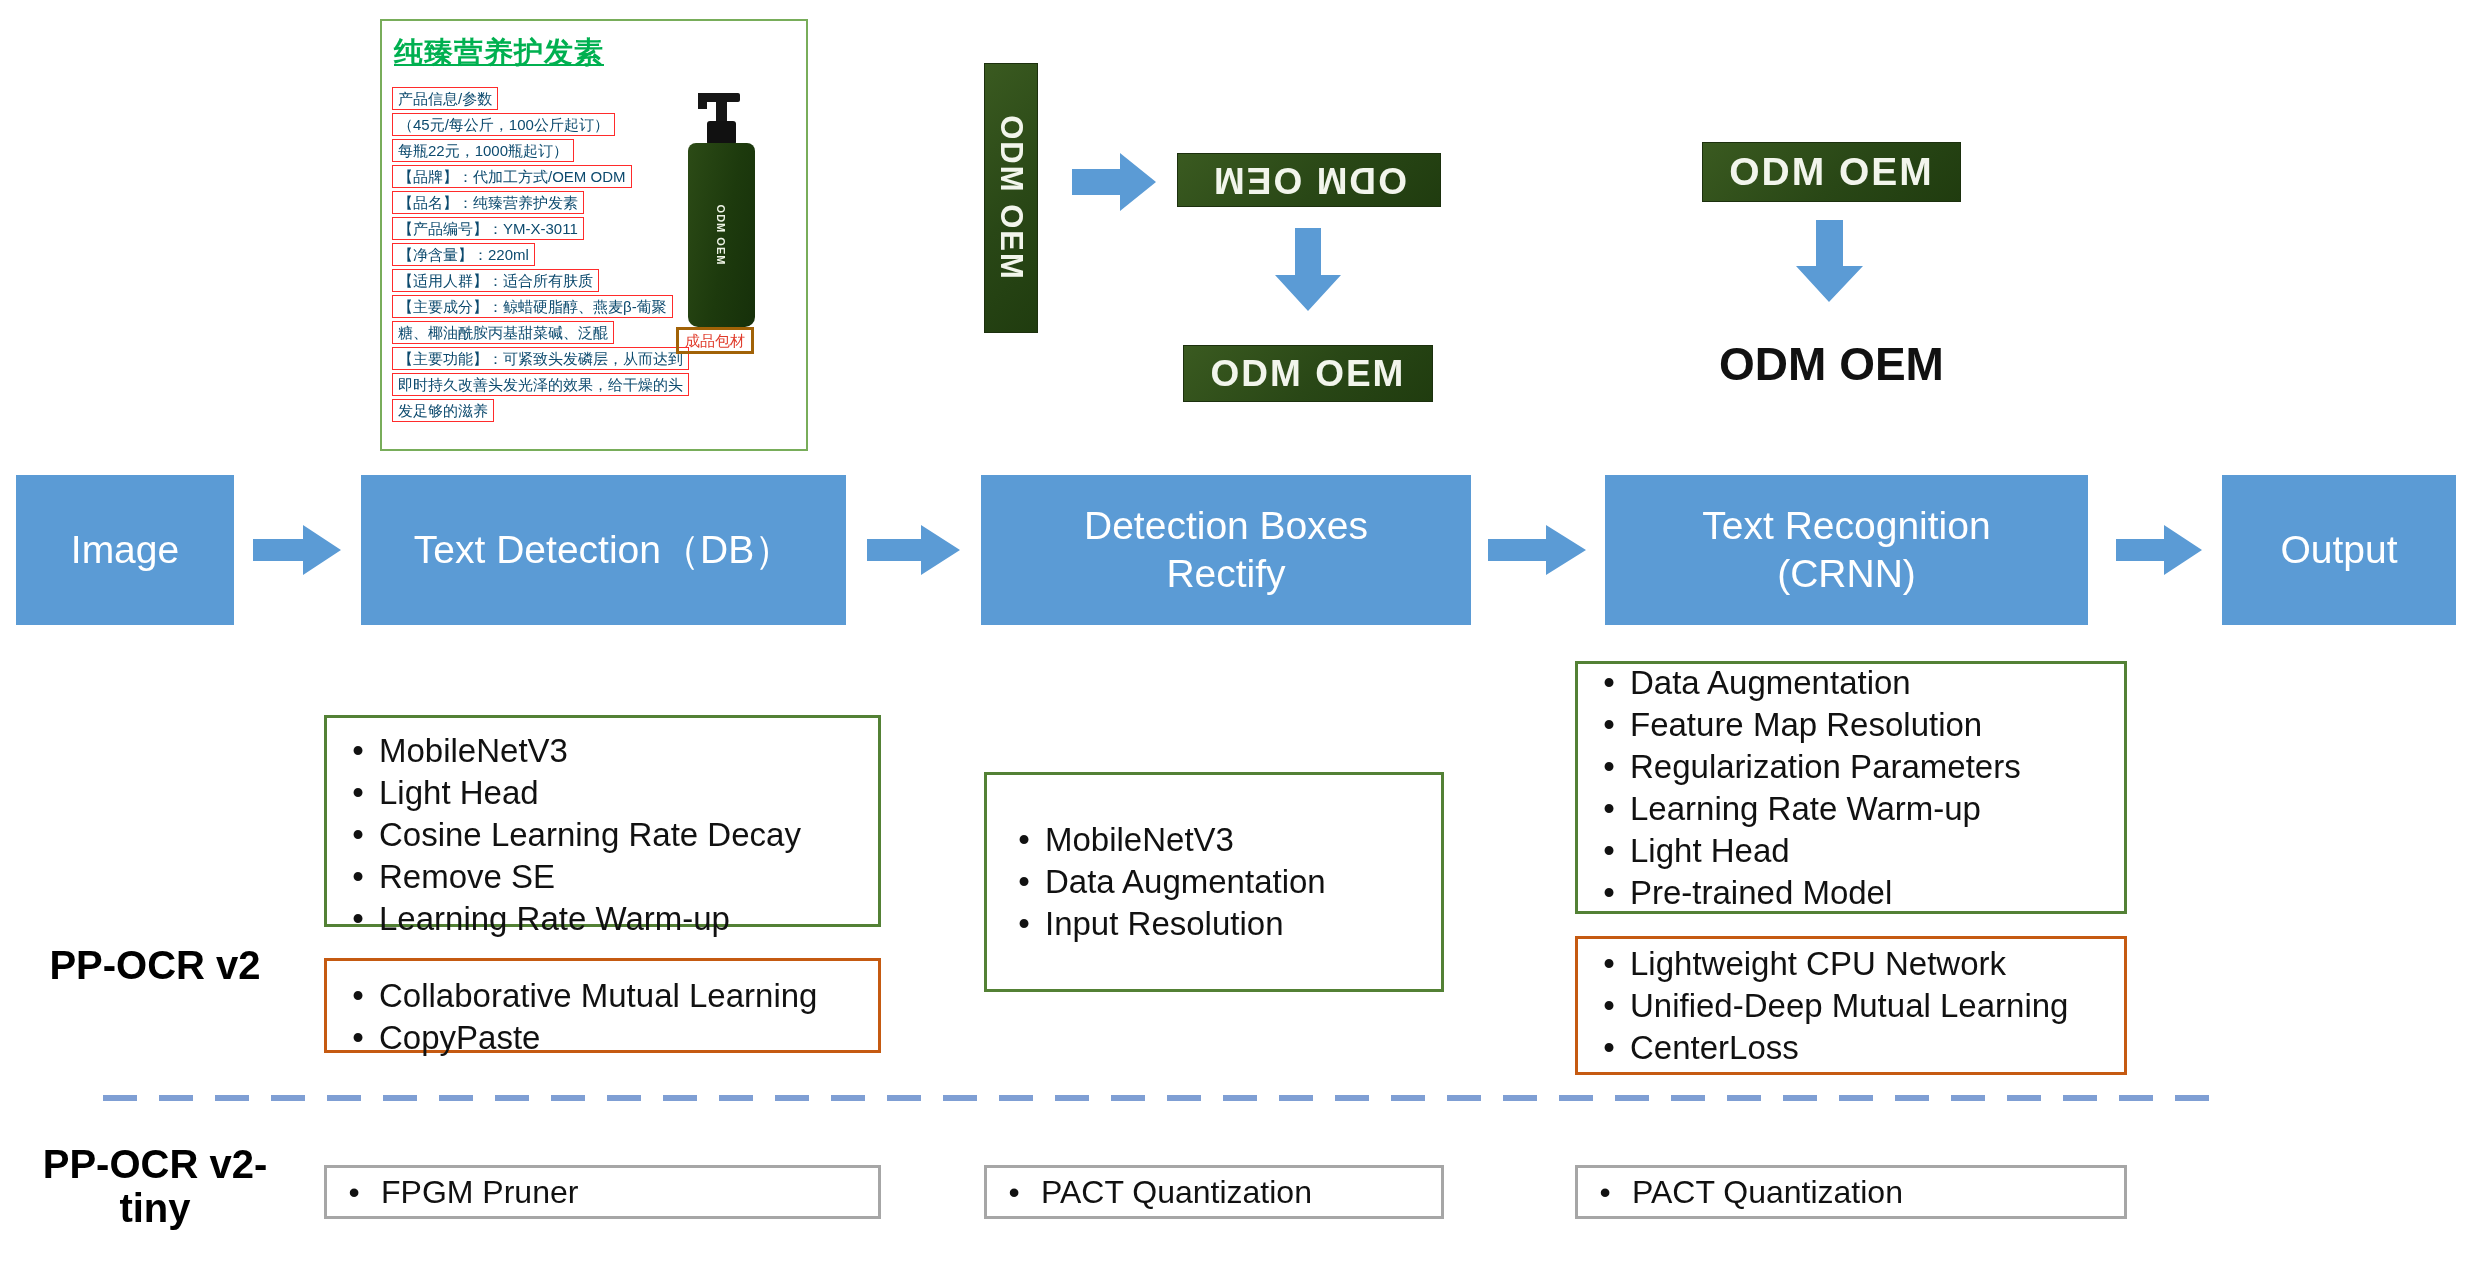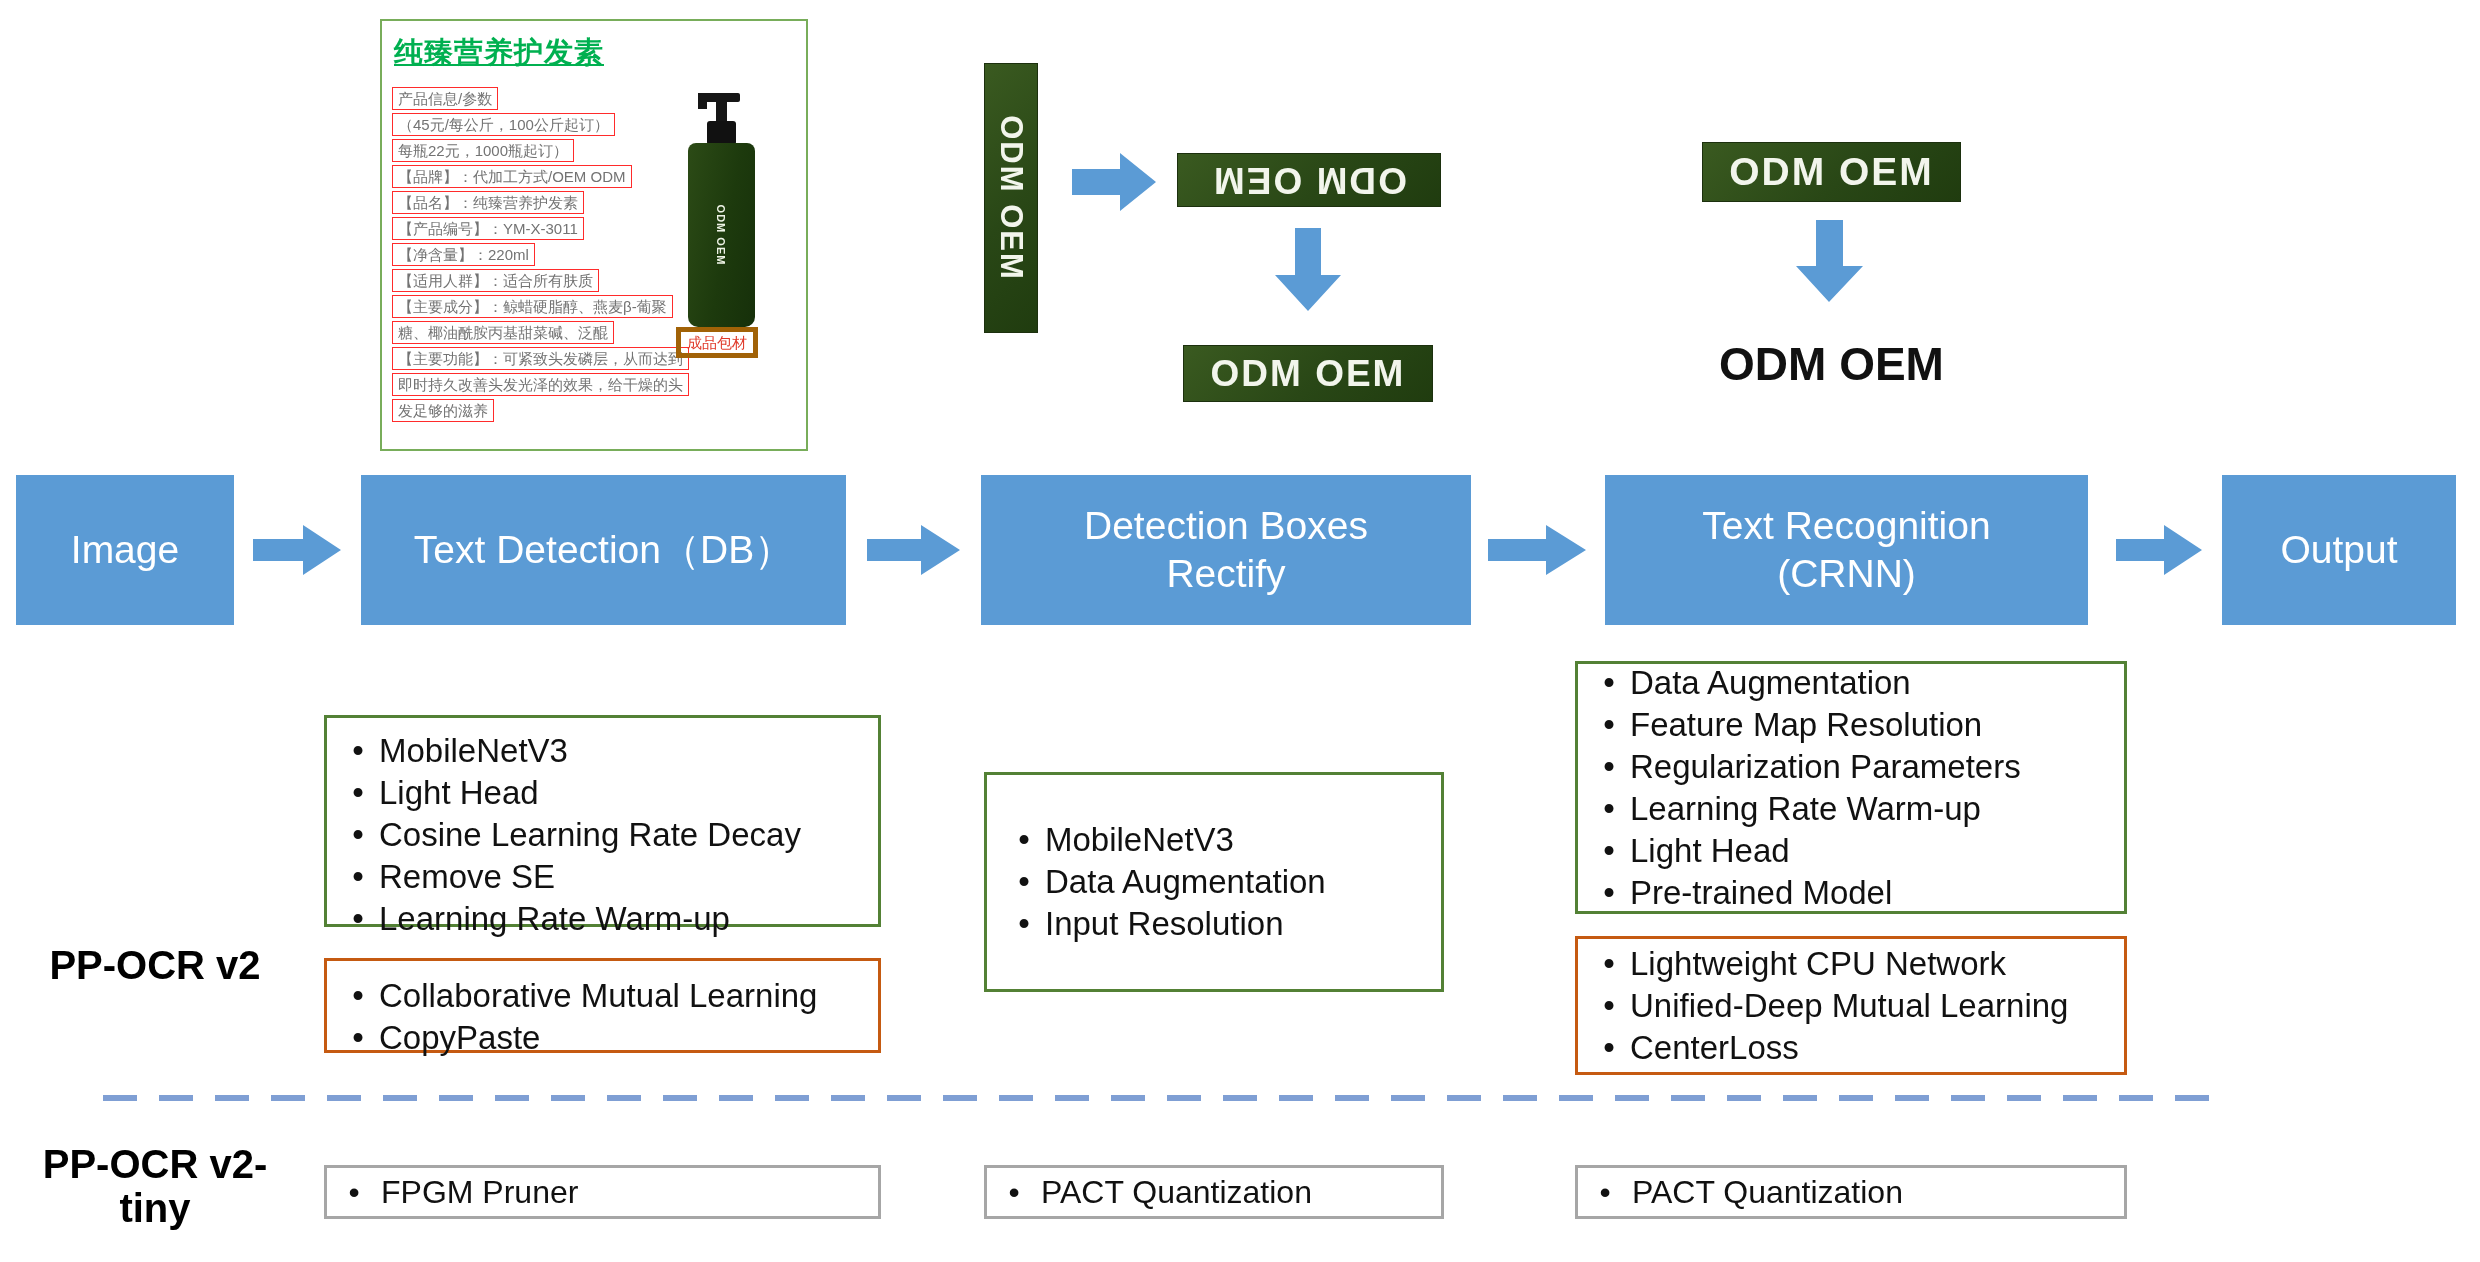--- a/index.html
+++ b/index.html
@@ -5,23 +5,23 @@
   html,body{margin:0;padding:0;background:#ffffff;}
   body{font-family:"Liberation Sans","DejaVu Sans",sans-serif;}
   .canvas{position:relative;width:2480px;height:1262px;background:#ffffff;overflow:hidden;}
 
   
   .product-card{position:absolute;left:380px;top:19px;width:428px;height:432px;
     border:2px solid #78ad5a;background:#ffffff;box-sizing:border-box;padding-left:35px;}
   .pc-title{position:absolute;left:12px;top:12px;font-size:29px;font-weight:bold;
     color:#00B050;text-decoration:underline;letter-spacing:1px;}
   .pc-lines{position:absolute;left:10px;top:66px;margin:0;padding:0;list-style:none;}
-  .pc-lines li{display:table;border:1px solid #ff2b2b;color:#737373;font-size:15px;
+  .pc-lines li{display:table;border:1px solid #ff2b2b;color:#0c4a6e;font-size:15px;
     line-height:19px;padding:1px 5px;margin-bottom:3px;max-width:392px;overflow:hidden;white-space:nowrap;text-align:center;}
-  .pc-side-label{position:absolute;left:294px;top:306px;border:5px solid #a16207;color:#e03a2a;
+  .pc-side-label{position:absolute;left:294px;top:306px;border:3px solid #a16207;color:#e03a2a;
     font-size:15px;line-height:19px;padding:1px 6px;text-align:right;}
   
   .bottle{position:absolute;left:0;top:0;width:100%;height:100%;pointer-events:none;}
   .bottle-nozzle{position:absolute;left:318px;top:72px;width:40px;height:9px;background:#161616;border-radius:2px;}
   .bottle-spout{position:absolute;left:316px;top:72px;width:9px;height:16px;background:#161616;}
   .bottle-stem{position:absolute;left:334px;top:80px;width:11px;height:22px;background:#161616;}
   .bottle-collar{position:absolute;left:325px;top:100px;width:29px;height:24px;background:#111111;border-radius:3px;}
   .bottle-body{position:absolute;left:306px;top:122px;width:67px;height:184px;
     background:linear-gradient(100deg,#2c4b16 0%,#1d3a0d 55%,#16300a 100%);
     border-radius:8px 8px 10px 10px;display:flex;align-items:center;justify-content:center;}

